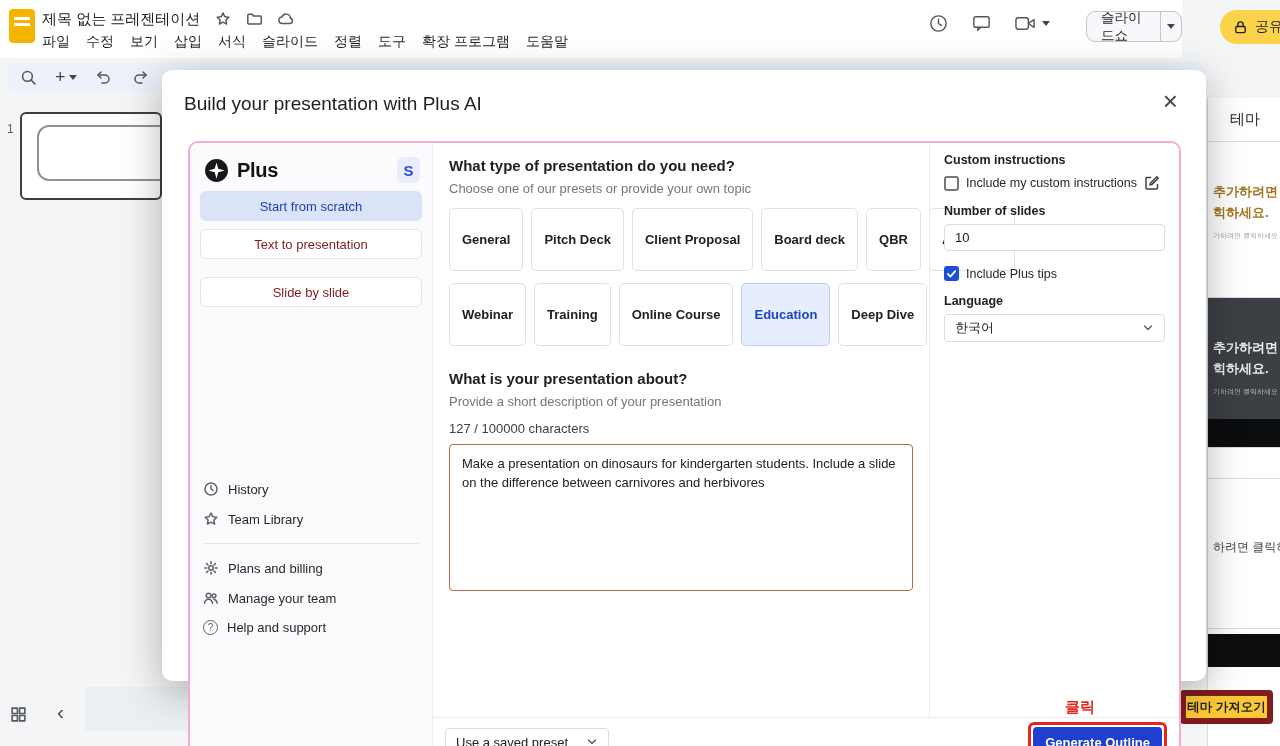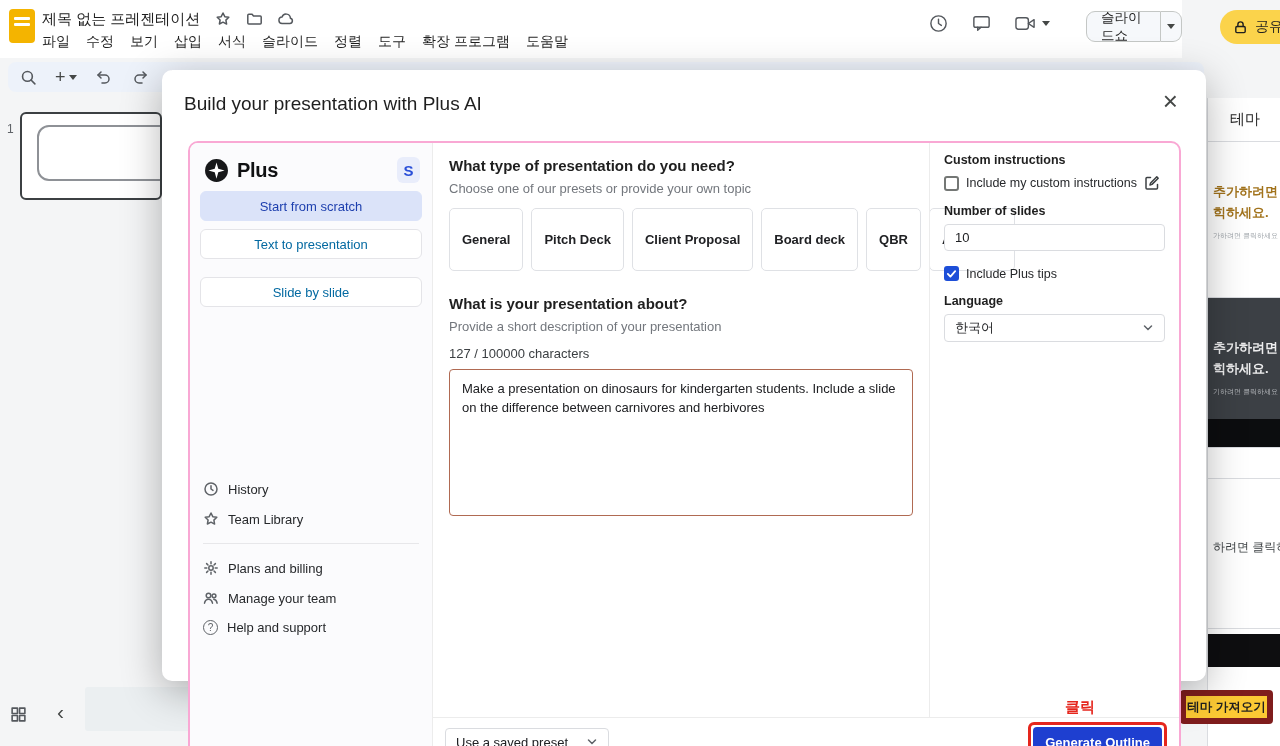--- a/index.html
+++ b/index.html
@@ -62,21 +62,21 @@
   .dialog { position:absolute; left:162px; top:70px; width:1044px; height:611px; background:#fff; border-radius:10px; box-shadow:0 10px 40px rgba(0,0,0,.3); z-index:40; }
   .dlg-title { position:absolute; left:22px; top:23px; font-size:19px; font-weight:500; color:#1f1f1f; }
   .dlg-close { position:absolute; right:28px; top:18px; font-size:26px; color:#444746; line-height:1; cursor:pointer; }
   .plusai { position:absolute; left:26px; top:71px; width:993px; height:627px; border:2px solid #f9a8d4; border-radius:10px; background:#fff; display:grid; grid-template-columns:243px 1fr 250px; grid-template-rows:1fr 49px; overflow:hidden; }
   .plusai > * { min-width:0; }
 
   .pa-side { grid-column:1; grid-row:1/3; background:#fbfbfd; border-right:1px solid #ececec; padding:12px 10px; position:relative; }
   .pa-brand { display:flex; align-items:center; gap:8px; padding:2px 2px 0 4px; }
   .pa-brand-name { font-size:20px; font-weight:700; letter-spacing:-.3px; color:#101113; }
   .pa-avatar { margin-left:auto; width:23px; height:26px; background:#e9edfb; color:#2b50d8; font-weight:700; font-size:15px; border-radius:6px; display:flex; align-items:center; justify-content:center; }
-  .pa-mode { display:block; width:100%; height:30px; margin-top:8px; border-radius:6px; border:1px solid #e4e4e8; background:#fff; font-size:13px; color:#0369a1; font-family:inherit; cursor:pointer; }
+  .pa-mode { display:block; width:100%; height:30px; margin-top:8px; border-radius:6px; border:1px solid #e4e4e8; background:#fff; font-size:13px; color:#7f1d1d; font-family:inherit; cursor:pointer; }
   .pa-mode.first { }
   .pa-mode.gap { margin-top:18px; }
   .pa-mode.active { background:#dbe3f9; border-color:#dbe3f9; color:#1d3fae; font-weight:500; }
   .pa-links { position:absolute; left:13px; right:13px; top:338px; font-size:13px; color:#26282b; }
   .pa-link { display:flex; align-items:center; gap:9px; margin-bottom:14px; cursor:pointer; }
   .pa-links hr { border:none; border-top:1px solid #e7e7ea; margin:16px 0; }
   .q-icon { width:15px; height:15px; border:1.5px solid #5f6368; border-radius:50%; font-size:10px; display:flex; align-items:center; justify-content:center; color:#5f6368; }
 
   .pa-main { grid-column:2; grid-row:1; padding:14px 16px; }
   .pa-main h2 { font-size:15px; font-weight:700; color:#1f1f1f; }
@@ -322,20 +322,27 @@
         <h2>What type of presentation do you need?</h2>
         <p class="pa-sub">Choose one of our presets or provide your own topic</p>
         <div class="chips">
           <button class="chip">General</button>
           <button class="chip">Pitch Deck</button>
           <button class="chip">Client Proposal</button>
           <button class="chip">Board deck</button>
           <button class="chip">QBR</button>
           <button class="chip">All Hands</button>
         </div>
+        <div class="chips">
+          <button class="chip">Webinar</button>
+          <button class="chip">Training</button>
+          <button class="chip">Online Course</button>
+          <button class="chip selected">Education</button>
+          <button class="chip">Deep Dive</button>
+        </div>
         <h2 class="mt">What is your presentation about?</h2>
         <p class="pa-sub">Provide a short description of your presentation</p>
         <div class="charcount">127 / 100000 characters</div>
         <textarea class="desc" spellcheck="false" style="">Make a presentation on dinosaurs for kindergarten students. Include a slide on the difference between carnivores and herbivores</textarea>
       </section>
 
       <aside class="pa-right">
         <div class="pa-label first">Custom instructions</div>
         <div class="pa-row">
           <span class="cb"></span>

